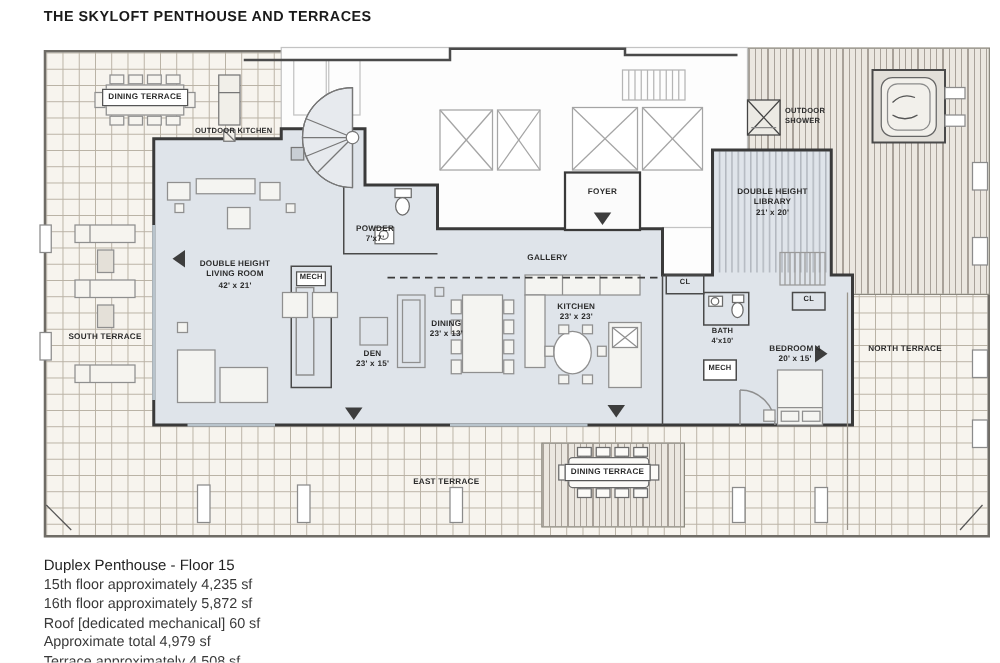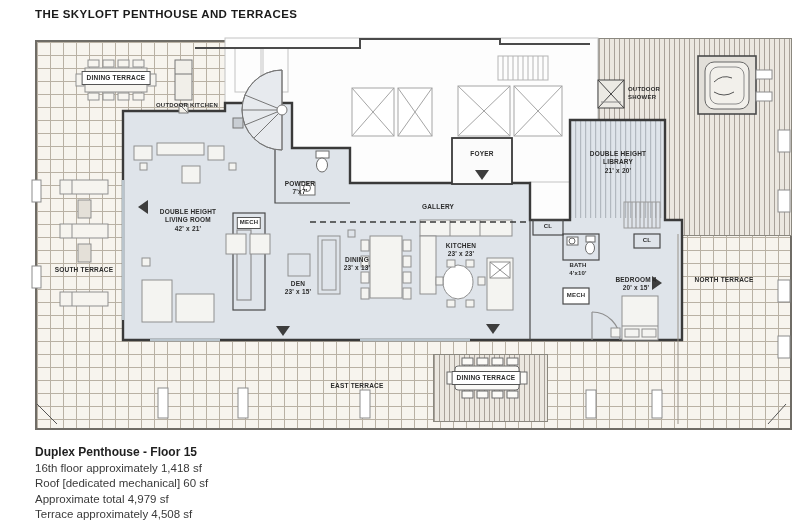--- a/index.html
+++ b/index.html
@@ -17,21 +17,21 @@
   .deck-right{left:568px;top:8px;width:192px;height:196px;}
   .deck-bottom{left:403px;top:324px;width:113px;height:66px;}
   svg.draw{position:absolute;left:0;top:0;}
   .lbl{position:absolute;font-weight:bold;font-size:6.5px;line-height:1.3;color:#2b2b2b;
     text-align:center;letter-spacing:.2px;white-space:nowrap;transform:translateX(-50%);}
   .lbl .line{display:block;}
   .lbl.boxed{background:#fff;border:1px solid #555;padding:2px 4px;transform:translateX(-50%);}
   .lbl.small{font-size:6px;}
   .lbl.leftal{transform:none;text-align:left;}
   .footer{position:absolute;left:35px;top:445px;color:#3a3a3a;font-size:11.5px;line-height:15.5px;}
-  .footer .head{font-weight:bold;font-size:12px;color:#1f1f1f;}
+  .footer .head{font-weight:normal;font-size:12px;color:#1f1f1f;}
 </style>
 </head>
 <body>
 
 <div class="stage">
 
   <div class="title">THE SKYLOFT PENTHOUSE AND TERRACES</div>
 
   <div class="plan">
     <div class="terrace"></div>
@@ -361,19 +361,20 @@
       <span>MECH</span>
     </div>
     <div class="lbl" style="left:606px;top:246px;">
       <span class="line">BEDROOM 4</span>
       <span class="line">20' x 15'</span>
     </div>
   </div>
 
   <div class="footer">
     <div class="head">Duplex Penthouse - Floor 15</div>
-    <div>16th floor approximately 1,418 sf</div>
+    <div>15th floor approximately 4,235 sf</div>
+    <div>16th floor approximately 5,872 sf</div>
     <div>Roof [dedicated mechanical] 60 sf</div>
     <div>Approximate total 4,979 sf</div>
     <div>Terrace approximately 4,508 sf</div>
   </div>
 
 </div>
 
 </body></html>

